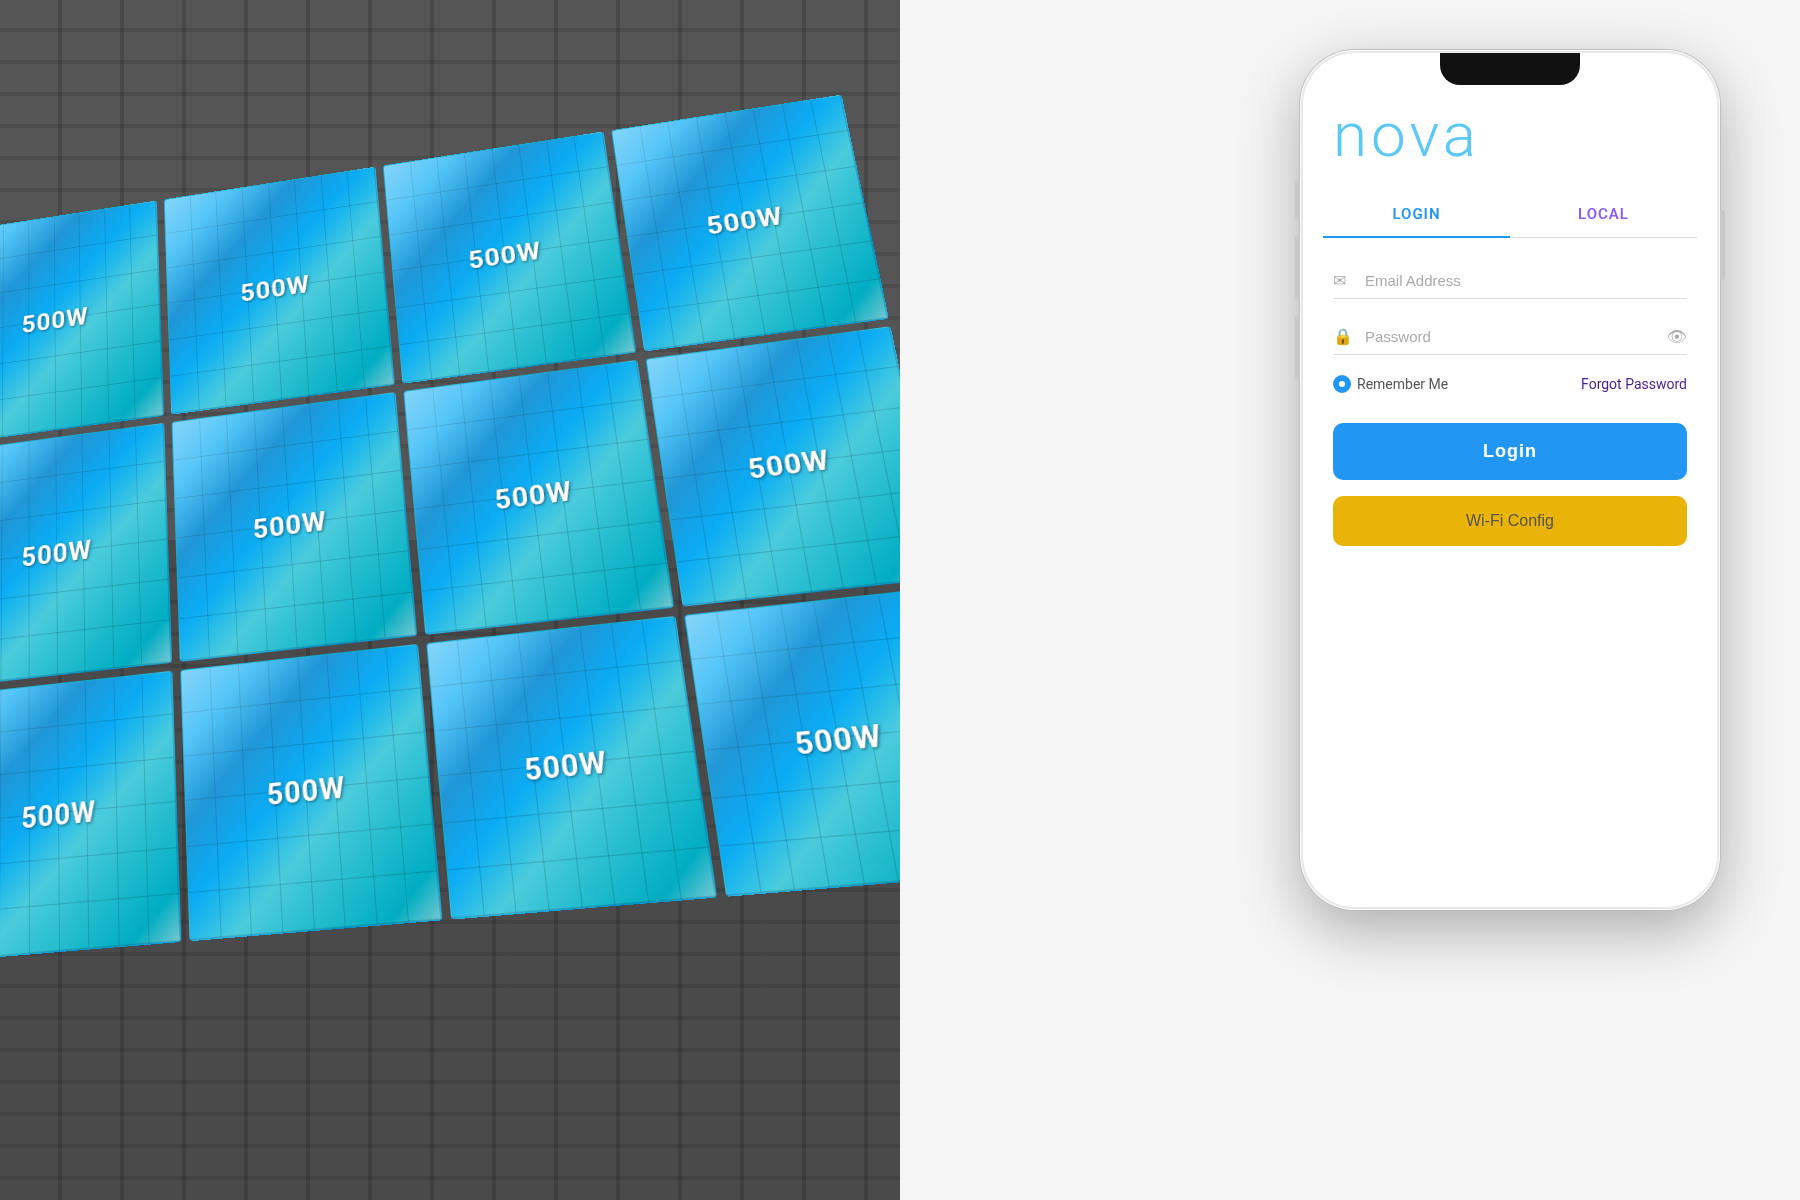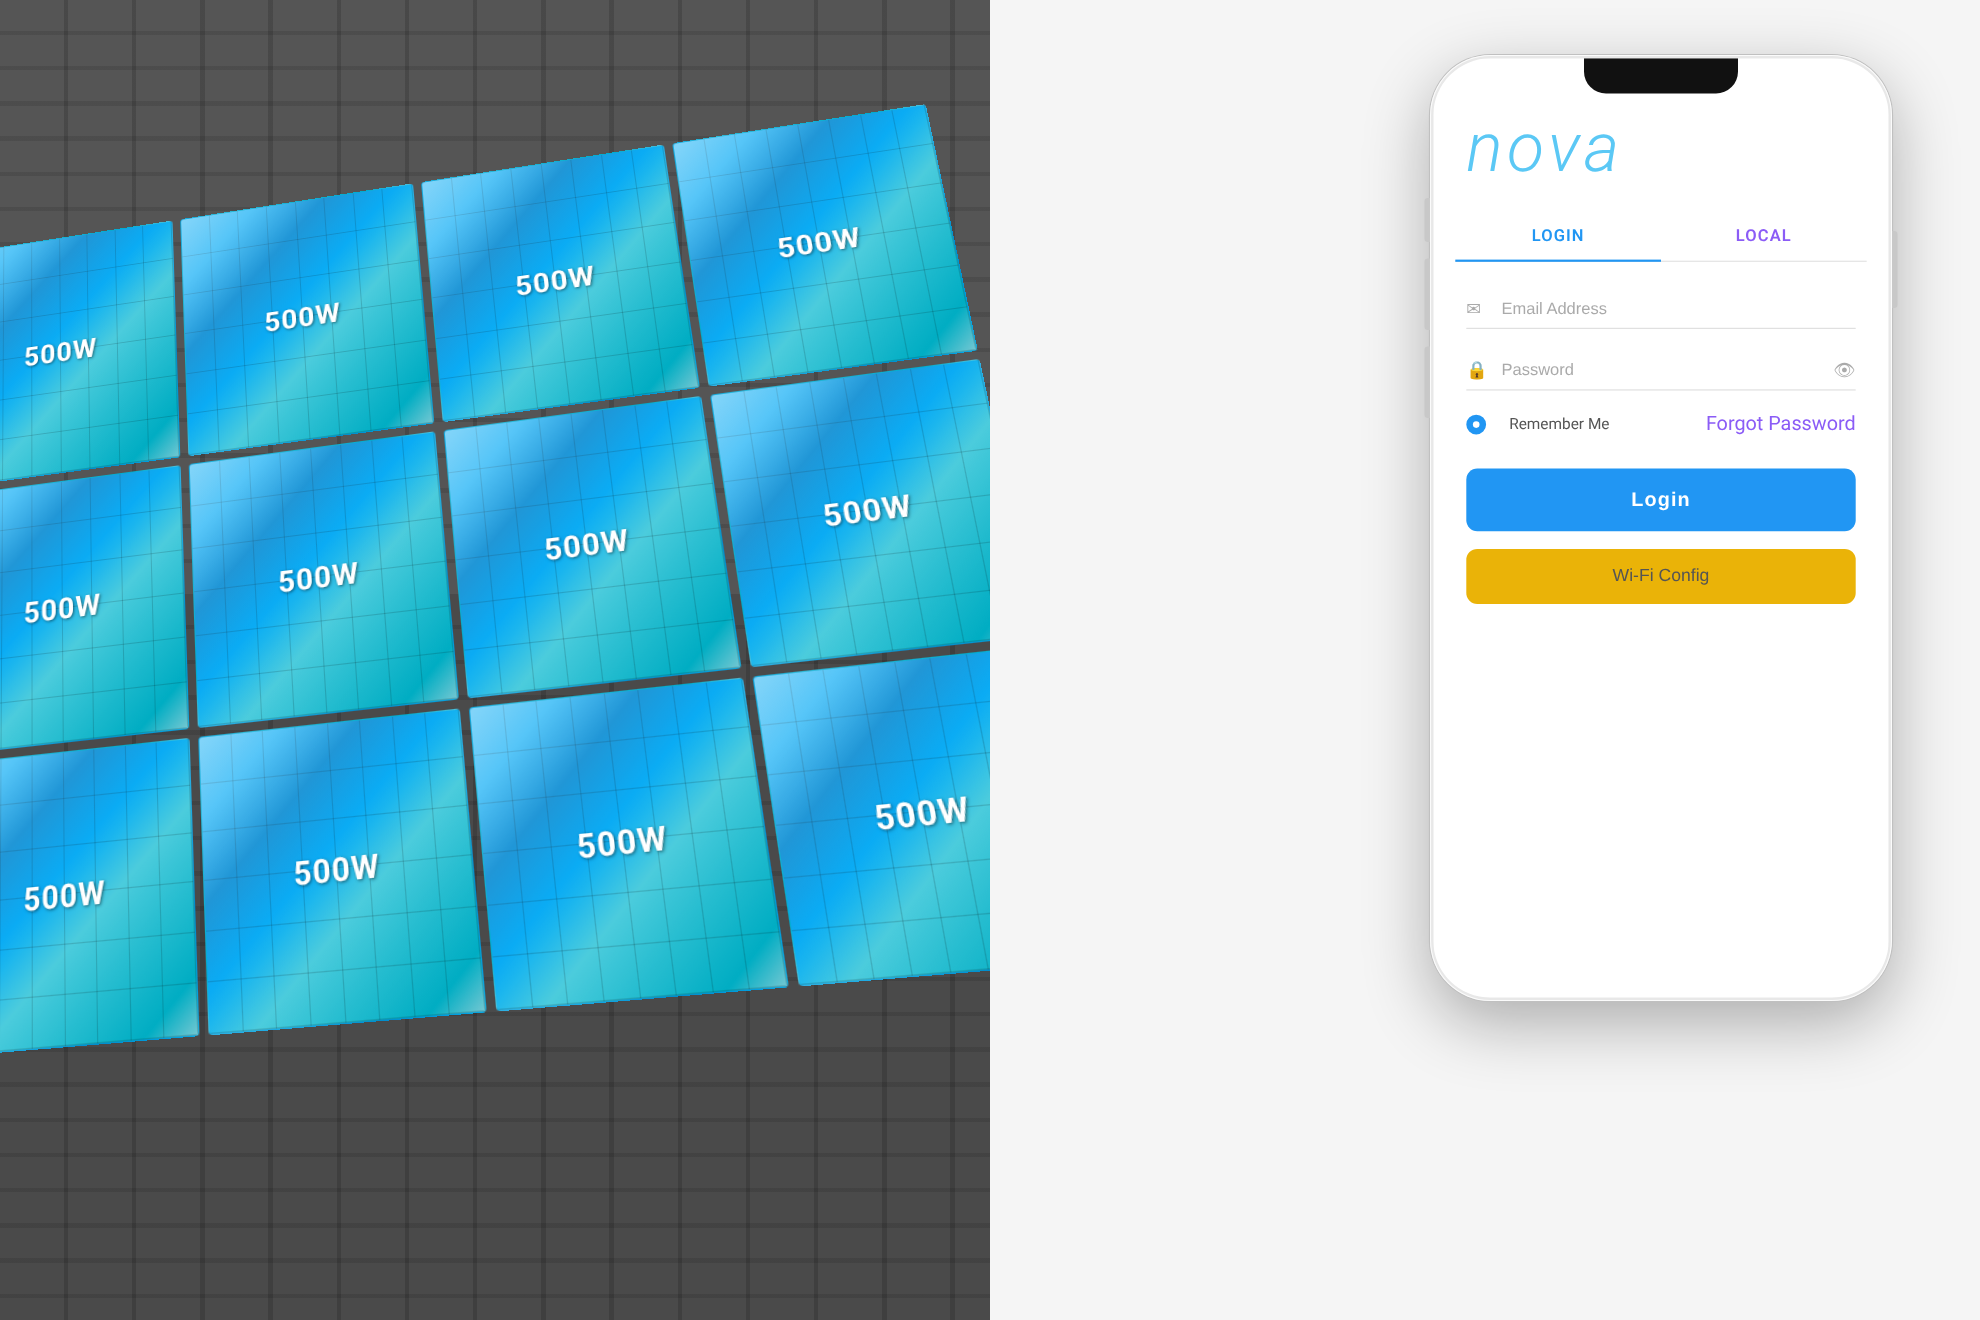--- a/index.html
+++ b/index.html
@@ -308,21 +308,20 @@
       border-radius: 50%;
     }
 
     
     .nova-title {
       font-size: 62px;
       font-weight: 300;
       color: #5bc8f5;
       letter-spacing: 4px;
       padding: 5px 30px 20px;
-      font-style: italic;
     }
 
     
     .login-tabs {
       display: flex;
       border-bottom: 1px solid #e0e0e0;
       margin: 0 20px;
     }
 
     .tab-item {
@@ -400,21 +399,21 @@
     .remember-row {
       display: flex;
       align-items: center;
       justify-content: space-between;
       margin-bottom: 30px;
     }
 
     .remember-left {
       display: flex;
       align-items: center;
-      gap: 21px;
+      gap: 6px;
       justify-content: center;
     }
 
     .radio-btn {
       width: 18px;
       height: 18px;
       border: 2px solid #2196f3;
       border-radius: 50%;
       background: #2196f3;
       position: relative;
@@ -430,22 +429,22 @@
       background: white;
       border-radius: 50%;
     }
 
     .remember-text {
       font-size: 14px;
       color: #555;
     }
 
     .forgot-link {
-      font-size: 18px;
-      color: #8b5cf6;
+      font-size: 14px;
+      color: #4c1d95;
       cursor: pointer;
       text-decoration: none;
     }
 
     
     .login-btn {
       width: 100%;
       padding: 18px;
       background: #2196f3;
       color: white;

